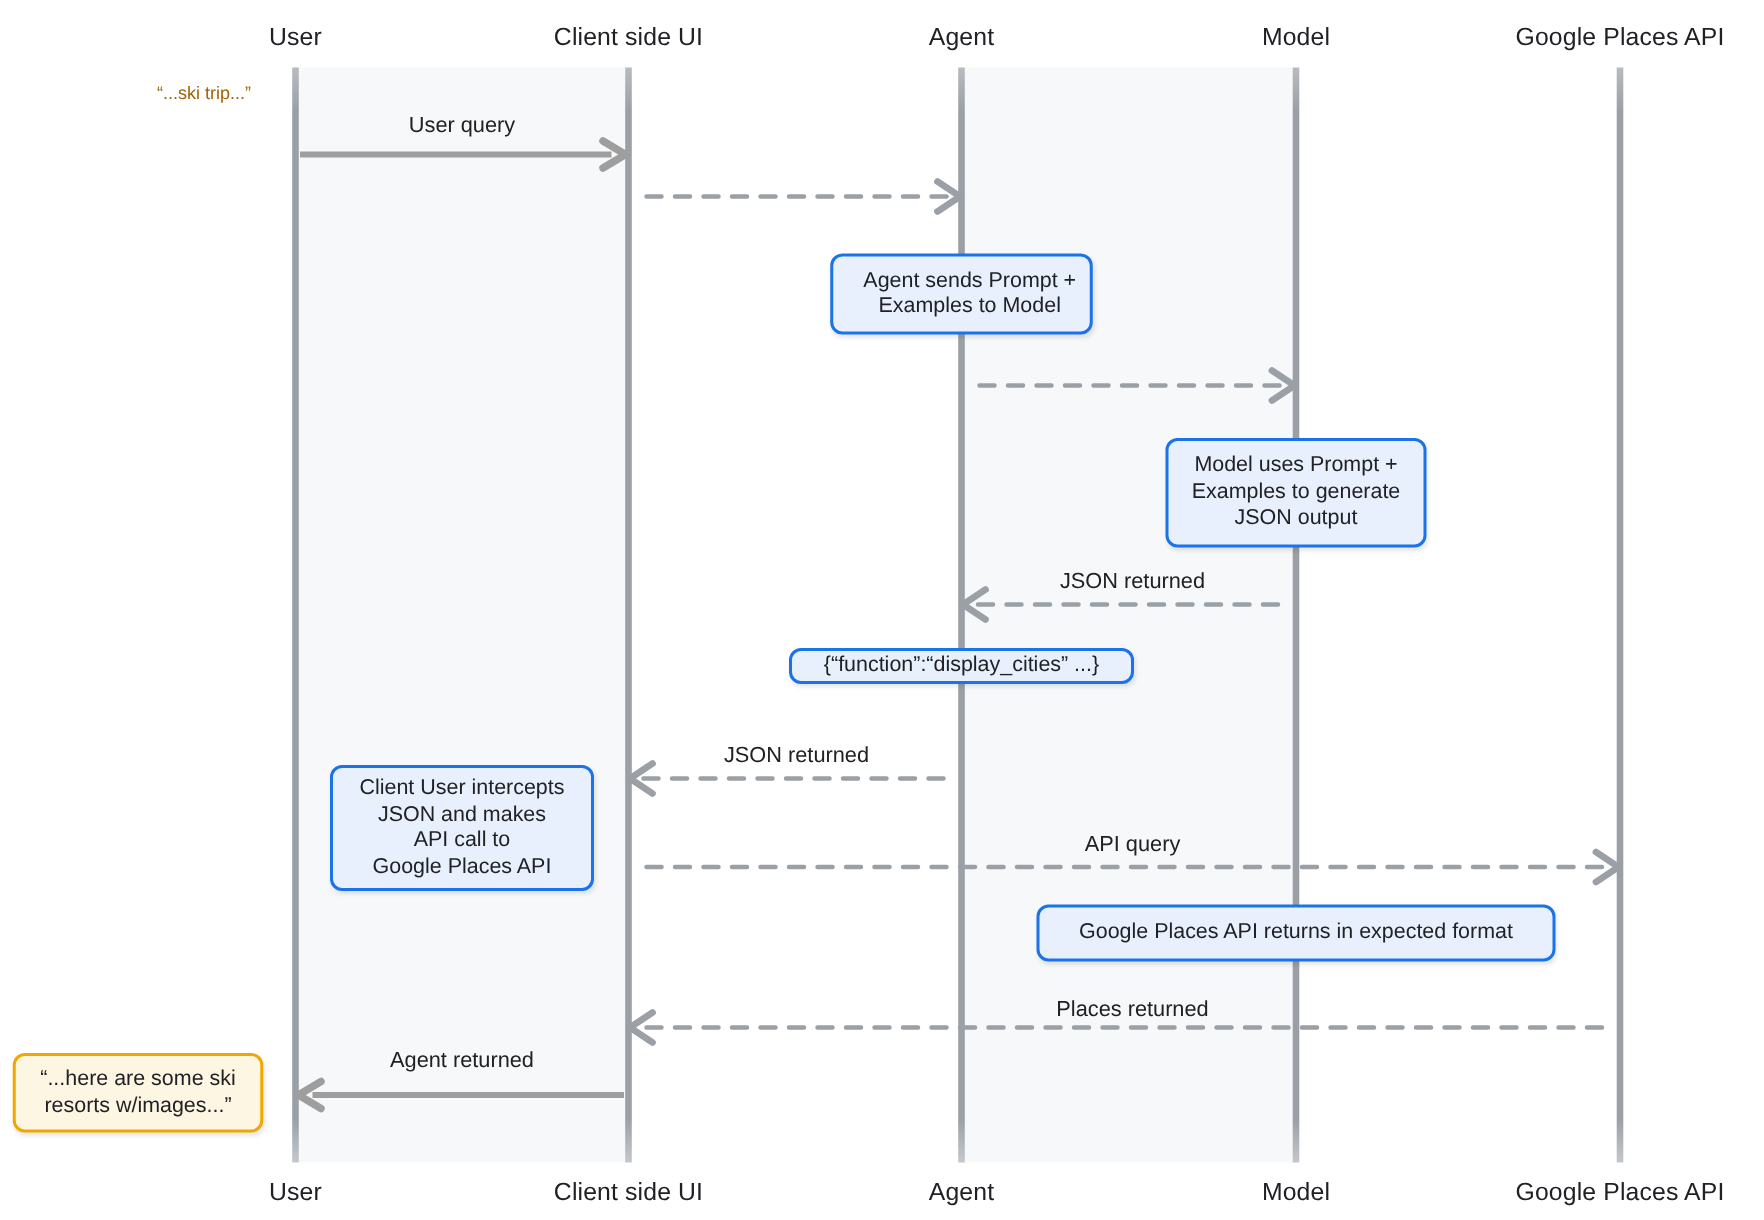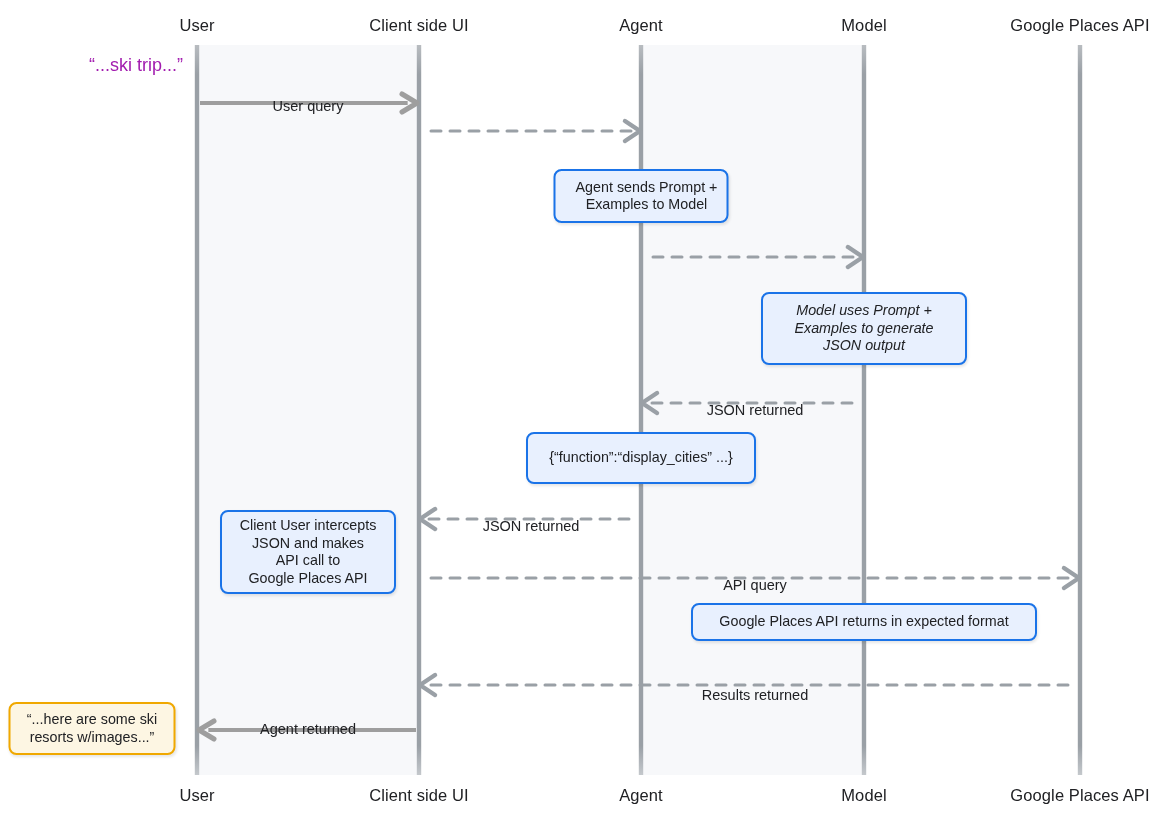--- a/index.html
+++ b/index.html
@@ -34,26 +34,25 @@
     transform: translateX(-50%);
     letter-spacing: 0.1px;
   }
   .msg-label {
     position: absolute;
     font-size: 14.5px;
     color: #202124;
     text-align: left;
     white-space: nowrap;
     transform: translateX(-50%);
-    margin-top: 22px;
   }
   .side-note {
     position: absolute;
-    font-size: 18px;
-    color: #a21caf;
+    font-size: 12px;
+    color: #a16207;
     white-space: nowrap;
     text-align: center;
     transform: translateX(-50%);
   }
   .note-box {
     position: absolute;
     box-sizing: border-box;
     border: 2px solid #1a73e8;
     background: #e8f0fe;
     border-radius: 8px;
@@ -147,33 +146,33 @@
   <div class="actor-label" style="left:197px; top:786px;">User</div>
   <div class="actor-label" style="left:419px; top:786px;">Client side UI</div>
   <div class="actor-label" style="left:641px; top:786px;">Agent</div>
   <div class="actor-label" style="left:864px; top:786px;">Model</div>
   <div class="actor-label" style="left:1080px; top:786px;">Google Places API</div>
 
   <div class="msg-label" style="left:308px; top:76px;">User query</div>
   <div class="msg-label" style="left:755px; top:380px;">JSON returned</div>
   <div class="msg-label" style="left:531px; top:496px;">JSON returned</div>
   <div class="msg-label" style="left:755px; top:555px;">API query</div>
-  <div class="msg-label" style="left:755px; top:665px;">Results returned</div>
+  <div class="msg-label" style="left:755px; top:665px;">Places returned</div>
   <div class="msg-label" style="left:308px; top:699px;">Agent returned</div>
 
   <div class="side-note" style="left:136px; top:55px;">“...ski trip...”</div>
 
   <div class="note-box" style="left:641px; top:169px; width:175px; height:54px;padding-left:20px;">Agent sends Prompt +
 Examples to Model</div>
 
-  <div class="note-box" style="left:864px; top:292px; width:206px; height:73px;font-style:italic;">Model uses Prompt +
+  <div class="note-box" style="left:864px; top:292px; width:174px; height:73px;">Model uses Prompt +
 Examples to generate
 JSON output</div>
 
-  <div class="note-box mono-ish" style="left:641px; top:432px; width:230px; height:52px;">{“function”:“display_cities” ...}</div>
+  <div class="note-box mono-ish" style="left:641px; top:432px; width:230px; height:24px;">{“function”:“display_cities” ...}</div>
 
   <div class="note-box" style="left:308px; top:510px; width:176px; height:84px;">Client User intercepts
 JSON and makes
 API call to
 Google Places API</div>
 
   <div class="note-box" style="left:864px; top:603px; width:346px; height:38px;">Google Places API returns in expected format</div>
 
   <div class="note-box orange" style="left:92px; top:702px; width:167px; height:53px;">“...here are some ski
 resorts w/images...”</div>

